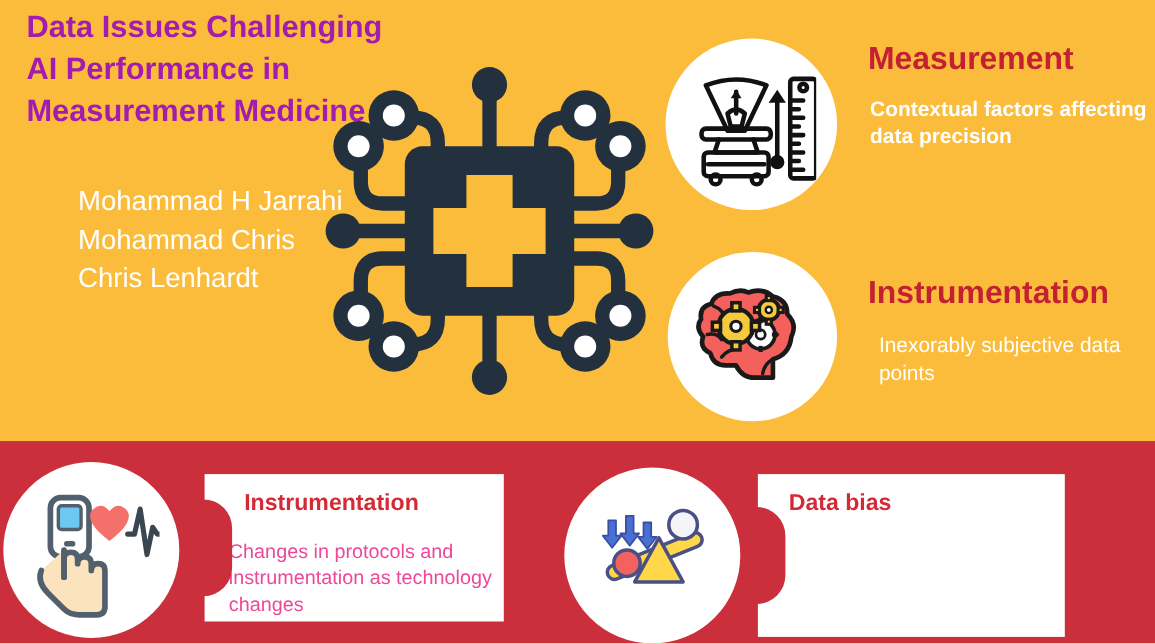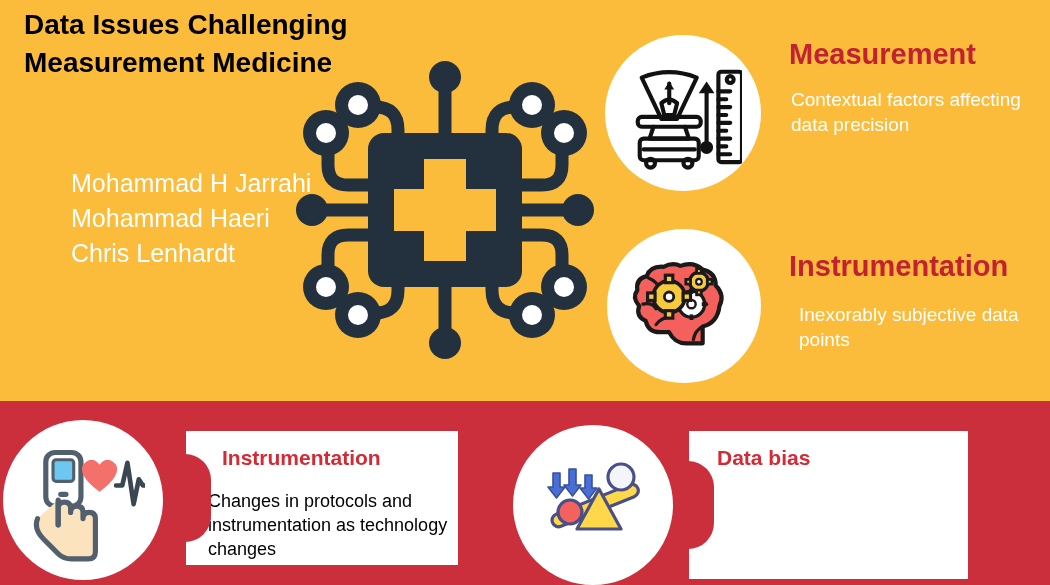--- a/index.html
+++ b/index.html
@@ -20,21 +20,21 @@
     background:#fbbc3c;
   }
   .band-bottom{
     position:absolute; left:0; top:401px; width:1050px; height:184px;
     background:#cc2f3c;
   }
 
   
   .title{
     position:absolute; left:24px; top:6px; width:560px;
-    color:#000000;
+    color:#a21caf;
     font-size:28px;
     font-weight:bold;
     line-height:38px;
     letter-spacing:0px;
   }
   .title div{white-space:nowrap;}
 
   .authors{
     position:absolute; left:27px; top:166px; width:400px;
     color:#ffffff;
@@ -51,21 +51,21 @@
     font-weight:bold;
     line-height:28px;
     margin:0 0 2px 0;
   }
   .topblock .body{
     color:#ffffff;
     font-size:19px;
     line-height:25px;
   }
   #block-measurement{left:789px; top:40px;}
-  #block-measurement .body{margin-left:2px;}
+  #block-measurement .body{margin-left:2px;font-weight:bold;}
   #block-interpretation{left:789px; top:252px;}
   #block-interpretation .body{margin-left:10px;margin-top:22px;}
 
   
   .circle{
     position:absolute;
     border-radius:50%;
     background:#ffffff;
     display:flex;
     align-items:center;
@@ -90,21 +90,21 @@
   #card-databias{left:689px; top:431px; width:279px; height:148px;}
 
   .card .head{
     color:#d42a36;
     font-size:21px;
     font-weight:bold;
     line-height:26px;
     margin:0 0 2px 0;
   }
   .card .body{
-    color:#000000;
+    color:#ec4899;
     font-size:18px;
     line-height:24px;
   }
   #card-instrumentation .head{margin-left:14px;}
   #card-instrumentation .body{margin-left:0px;}
   #card-databias .head{margin-left:6px;}
   #card-databias .body{margin-left:0px;}
 
   
   .notch{
@@ -120,26 +120,27 @@
 </head>
 <body>
 
 <div id="poster">
 
   <div class="band-top"></div>
   <div class="band-bottom"></div>
 
   <div class="title">
     <div>Data Issues Challenging</div>
+    <div>AI Performance in</div>
     <div>Measurement Medicine</div>
   </div>
 
   <div class="authors">
     <div>Mohammad H Jarrahi</div>
-    <div>Mohammad Haeri</div>
+    <div>Mohammad Chris</div>
     <div>Chris Lenhardt</div>
   </div>
 
   <div id="chip-art">
     <svg viewBox="0 0 310 310" width="310" height="310" aria-hidden="true">
       <g stroke="#23313f" stroke-width="13" fill="none" stroke-linecap="round">
 
         <path d="M108 98 L108 75 Q108 52 85 52 L79 52"></path>
         <path d="M83 130 L58 130 Q38 130 38 110 L38 80"></path>
 

